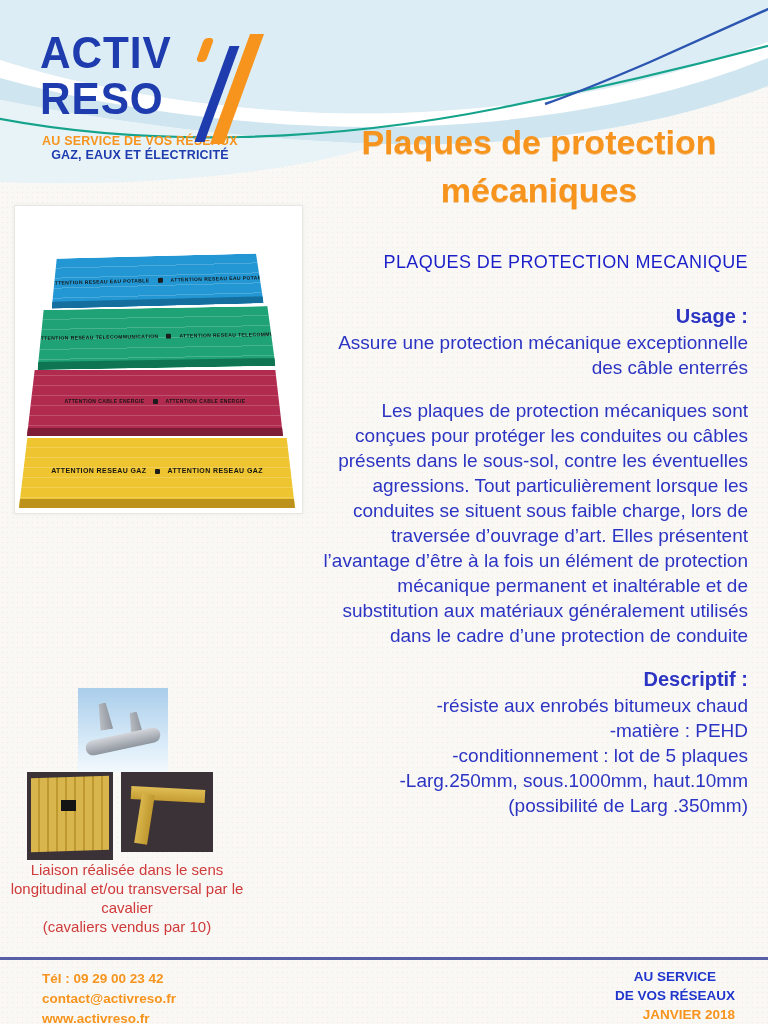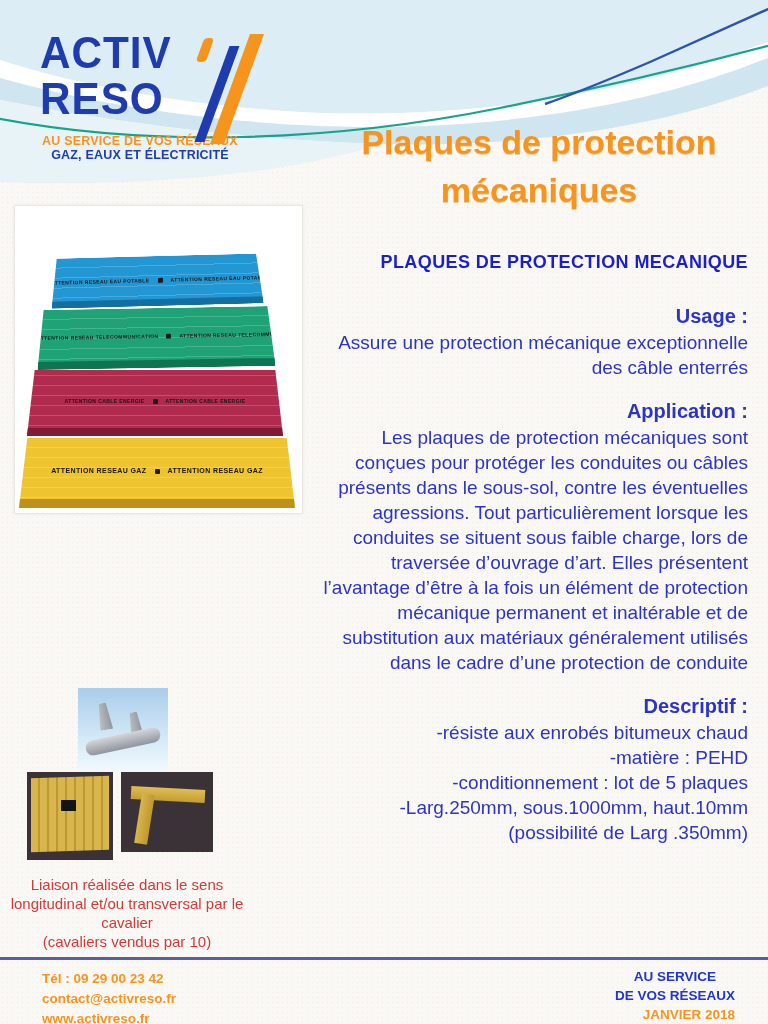--- a/index.html
+++ b/index.html
@@ -25,21 +25,21 @@
   .logo-tagline1{margin-top:12px;width:200px;text-align:center;font-size:12.5px;
     font-weight:bold;color:#f7941d;letter-spacing:.2px;white-space:nowrap;}
   .logo-tagline2{width:200px;text-align:center;font-size:12.5px;font-weight:bold;
     color:#1e3cae;letter-spacing:.2px;white-space:nowrap;}
   
   .doc-title{position:absolute;top:118px;right:14px;width:430px;text-align:center;
     font-size:34px;font-weight:bold;color:#f7941d;line-height:48px;
     text-shadow:0 1px 0 rgba(224,124,0,.35);}
   .content{position:absolute;top:250px;right:20px;width:432px;text-align:right;
     color:#2c34c3;font-size:19px;line-height:25px;}
-  .content .heading{font-size:18px;font-weight:bold;color:#1b1fc9;
+  .content .heading{font-size:18px;font-weight:normal;color:#1b1fc9;
     letter-spacing:.4px;margin-bottom:28px;}
   .sec-label{font-size:20px;font-weight:bold;line-height:27px;}
   .sec-body{margin-bottom:18px;}
   
   .product-photo{position:absolute;left:14px;top:205px;width:287px;height:307px;
     background:#ffffff;border:1px solid #e9e7e2;box-shadow:0 0 4px rgba(0,0,0,.06);}
   .plate{position:absolute;clip-path:polygon(3% 0,97% 0,100% 100%,0 100%);
     background-image:repeating-linear-gradient(0deg, rgba(255,255,255,.18) 0 1px, transparent 1px 10px);}
   .plate-band{position:absolute;left:0;right:0;top:42%;text-align:center;
     font-size:5px;font-weight:bold;color:#151515;white-space:nowrap;overflow:hidden;
@@ -72,21 +72,21 @@
     transform:skewY(-2deg);}
   .photoA .clip-black{position:absolute;left:34px;top:28px;width:15px;height:11px;
     background:#141414;}
   .photoB{left:121px;top:772px;width:92px;height:80px;}
   .photoB .bar-h{position:absolute;left:10px;top:16px;width:74px;height:13px;
     background:linear-gradient(180deg,#e0bd55,#c49d33);transform:rotate(3deg);}
   .photoB .bar-v{position:absolute;left:17px;top:22px;width:13px;height:50px;
     background:linear-gradient(90deg,#d9b64d,#bf982f);transform:rotate(9deg);}
   
   .caption{position:absolute;left:4px;top:860px;width:246px;text-align:center;
-    font-size:15px;line-height:19px;color:#cf3a3a;margin-top:15px;}
+    font-size:15px;line-height:19px;color:#cf3a3a;}
   
   .footer-line{position:absolute;left:0;top:957px;width:768px;height:3px;background:#595fa6;}
   .footer-left{position:absolute;left:42px;top:969px;font-size:13.5px;font-weight:bold;
     color:#f7941d;line-height:20px;}
   .footer-left .linkish{cursor:pointer;}
   .footer-right{position:absolute;right:33px;top:967px;text-align:right;
     font-size:13.5px;font-weight:bold;line-height:19px;}
   .footer-right .blue{color:#2036cc;text-align:center;}
   .footer-right .orange{color:#f7941d;}
 </style>
@@ -115,21 +115,20 @@
   </div>
 
   <div class="doc-title">Plaques de protection mécaniques</div>
 
   <div class="content">
     <div class="heading">PLAQUES DE PROTECTION MECANIQUE</div>
 
     <div class="sec-label">Usage :</div>
     <div class="sec-body">Assure une protection mécanique exceptionnelle des câble enterrés</div>
 
-    <div class="sec-label">Application :</div>
     <div class="sec-body">Les plaques de protection mécaniques sont conçues pour protéger les conduites ou câbles présents dans le sous-sol, contre les éventuelles agressions. Tout particulièrement lorsque les conduites se situent sous faible charge, lors de traversée d’ouvrage d’art. Elles présentent l’avantage d’être à la fois un élément de protection mécanique permanent et inaltérable et de substitution aux matériaux généralement utilisés dans le cadre d’une protection de conduite</div>
 
     <div class="sec-label">Descriptif :</div>
     <div>-résiste aux enrobés bitumeux chaud</div>
     <div>-matière : PEHD</div>
     <div>-conditionnement : lot de 5 plaques</div>
     <div>-Larg.250mm, sous.1000mm, haut.10mm</div>
     <div>(possibilité de Larg .350mm)</div>
   </div>
 

